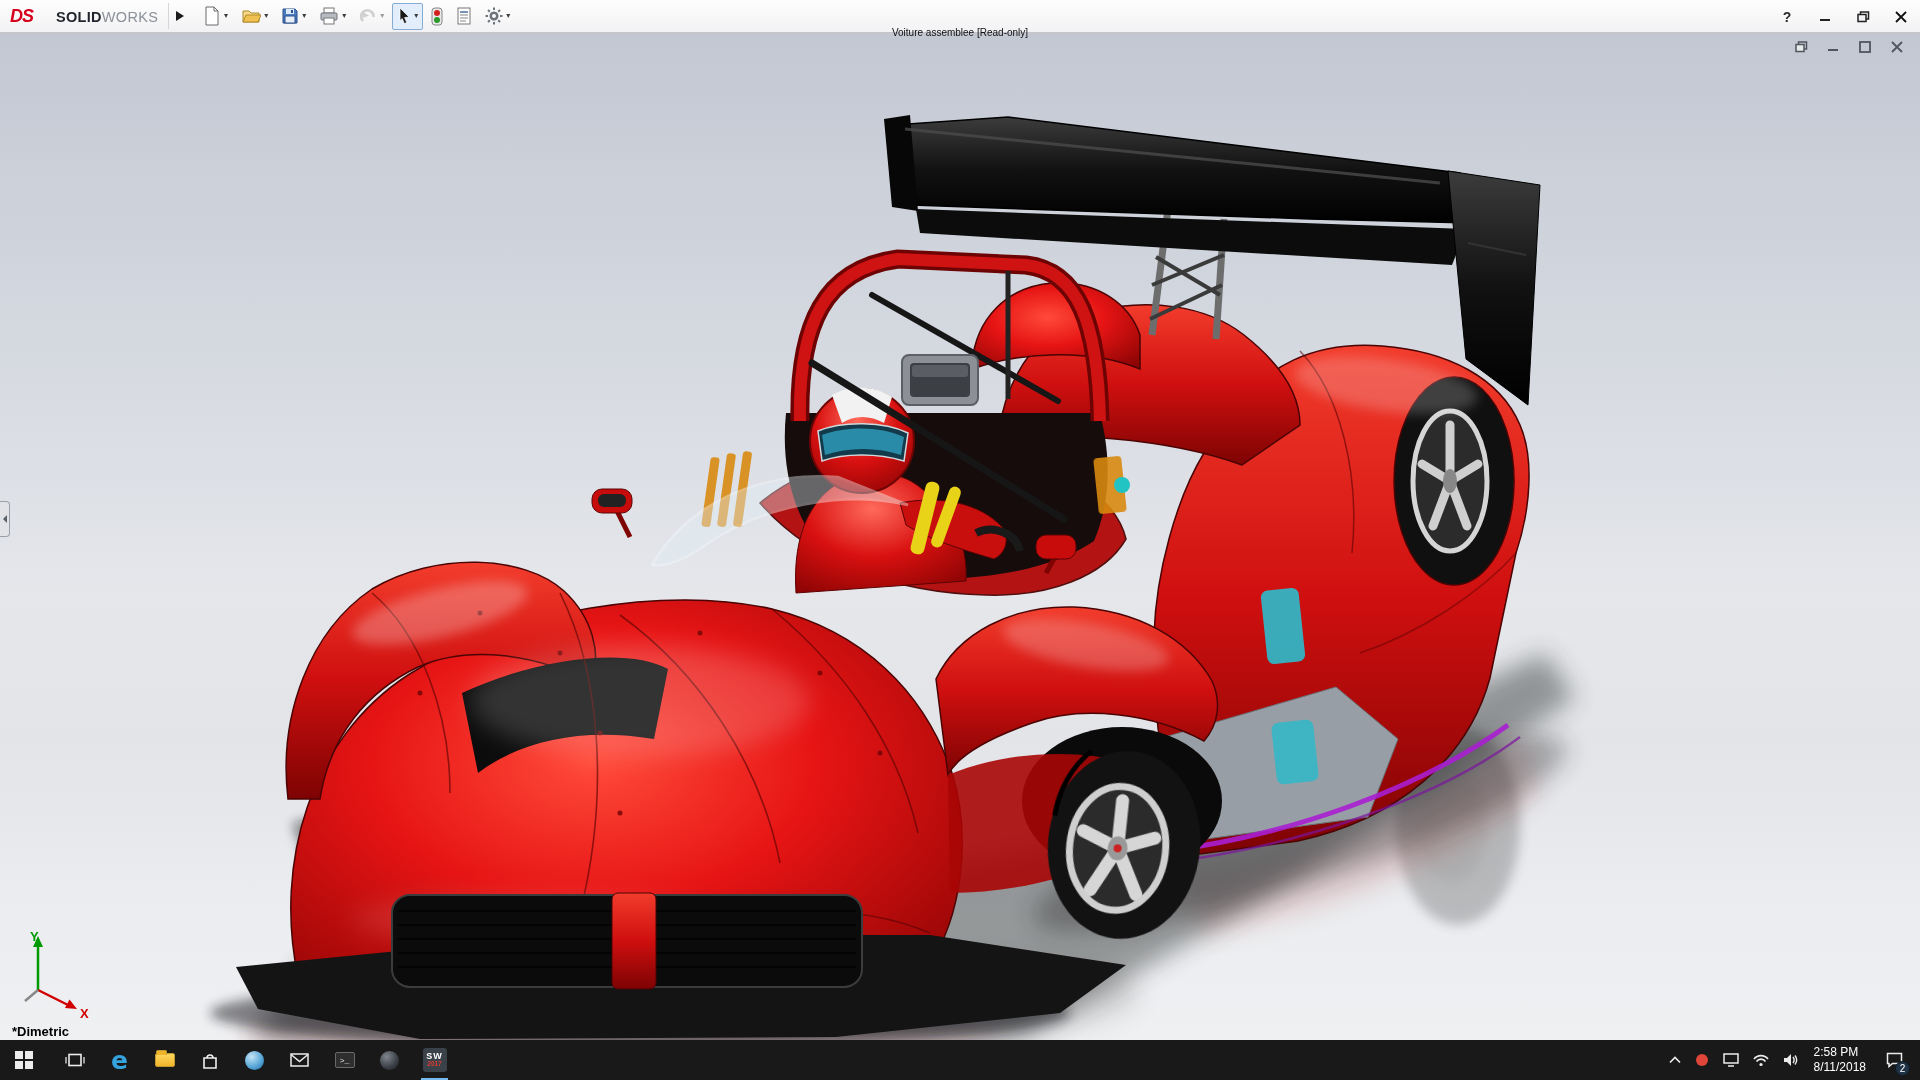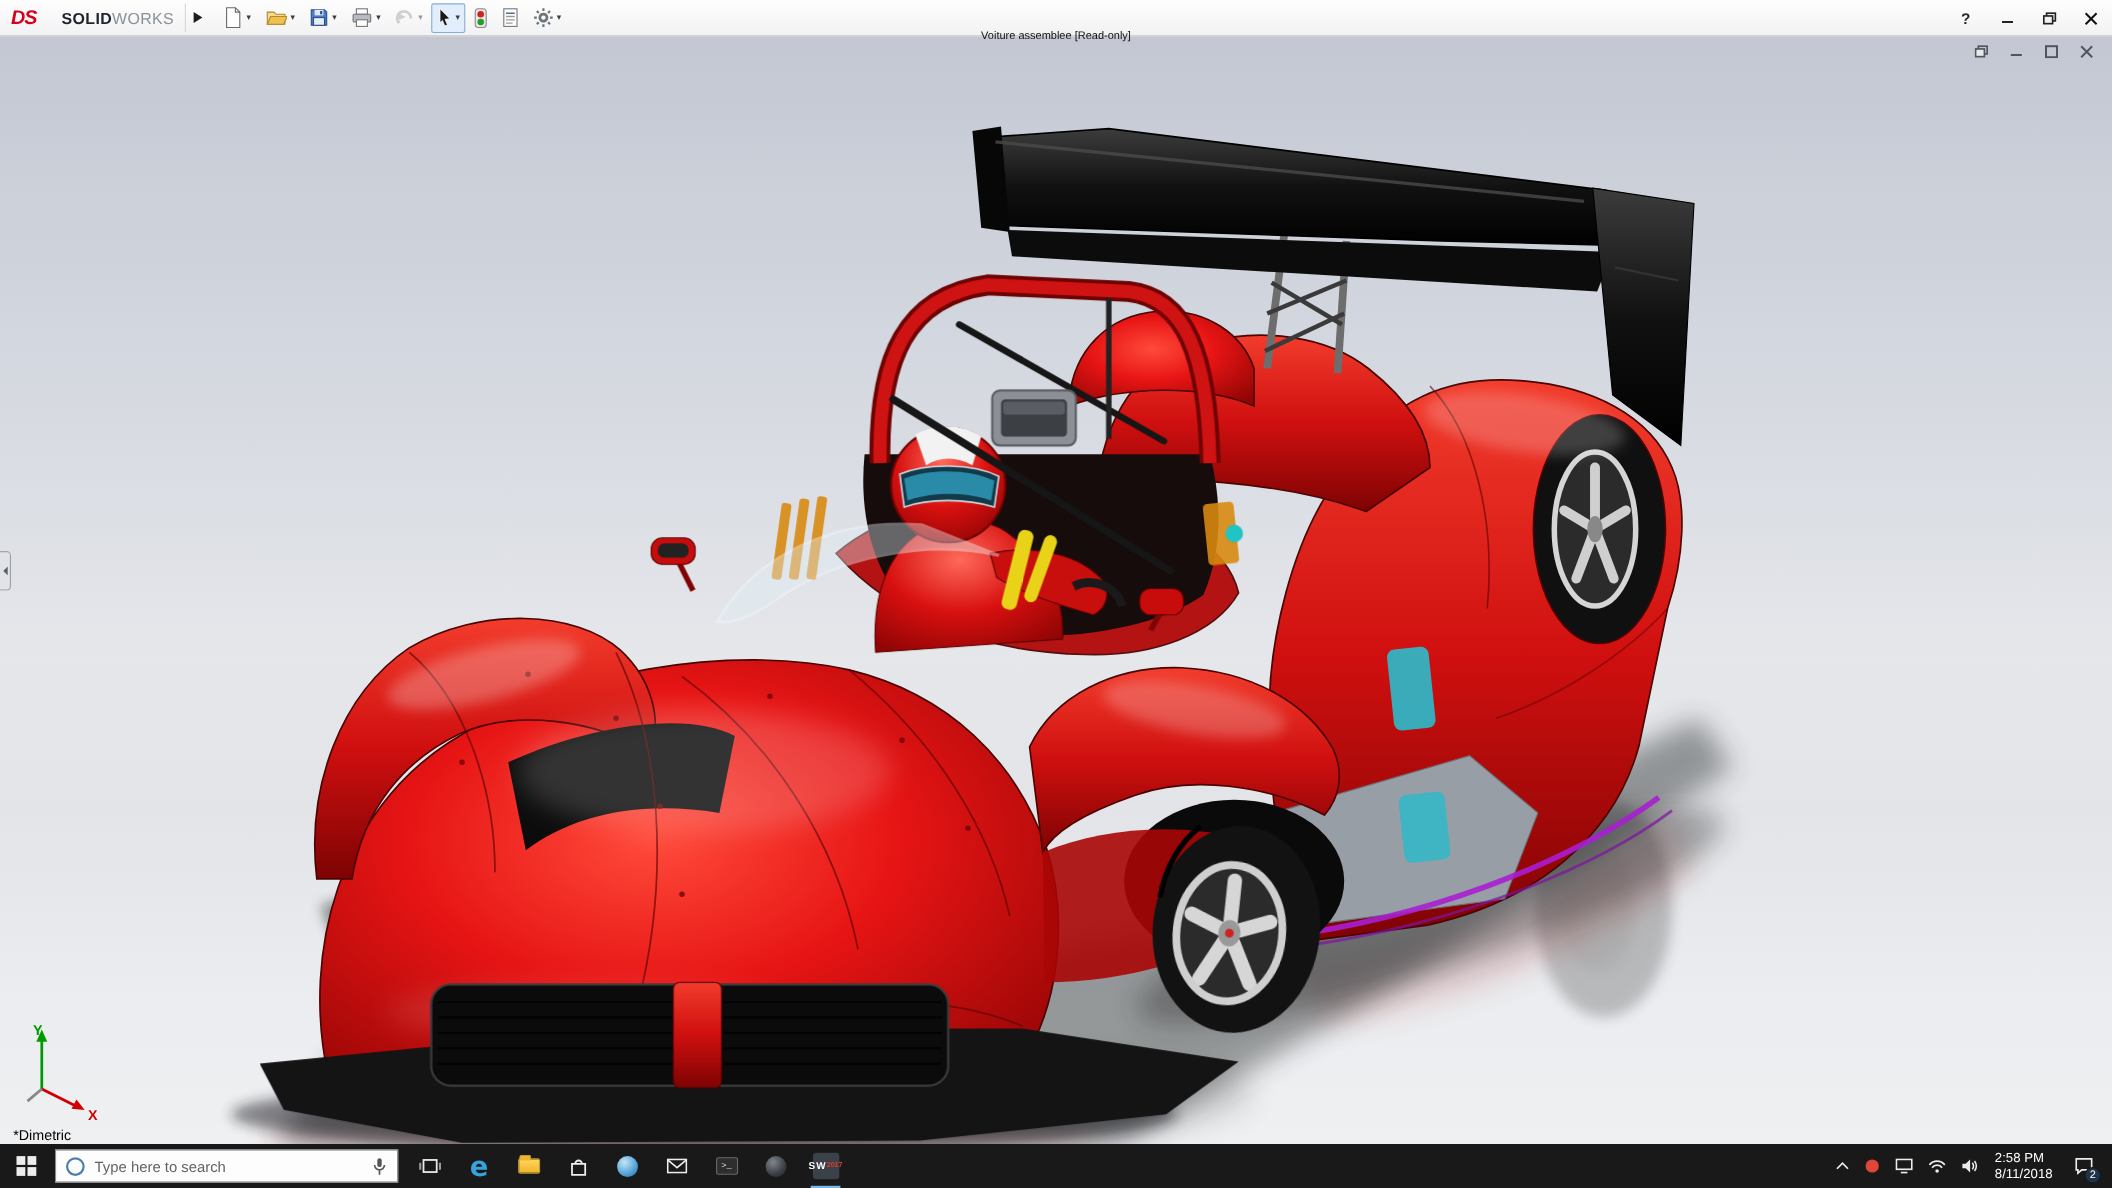--- a/index.html
+++ b/index.html
@@ -26,42 +26,42 @@
   .winbtn{width:38px;display:flex;align-items:center;justify-content:center;background:transparent;border:0;cursor:pointer;color:#2a2a2a;font-size:14px;font-weight:bold}
 
   
   .viewport{position:absolute;top:33px;left:0;right:0;height:1007px;overflow:hidden;
     background:linear-gradient(180deg,#c2c7d2 0%,#cbd0d9 14%,#d8dbe2 36%,#e5e7eb 56%,#e2e4e8 70%,#ebedf0 88%,#eff0f2 100%)}
   .scene{position:absolute;left:0;top:0;width:1920px;height:1007px}
   .doc-controls{position:absolute;top:4px;right:12px;display:flex;gap:10px;align-items:center;z-index:5}
   .doc-btn{width:22px;height:20px;display:flex;align-items:center;justify-content:center;cursor:pointer}
   .flyout-tab{position:absolute;left:0;top:468px;width:10px;height:36px;background:#e1e3e7;border:1px solid #9aa0a8;border-left:0;border-radius:0 4px 4px 0;cursor:pointer;display:flex;align-items:center;justify-content:center;z-index:5}
   .flyout-tab i{width:0;height:0;border-right:4px solid #5a6068;border-top:4px solid transparent;border-bottom:4px solid transparent}
-  .view-label{position:absolute;left:12px;bottom:1px;font-size:13px;font-weight:400;color:#000;z-index:5}
+  .view-label{position:absolute;left:12px;bottom:1px;font-size:13px;font-weight:700;color:#000;z-index:5}
   .triad{position:absolute;left:8px;bottom:20px;z-index:5}
 
   
   .taskbar{position:absolute;bottom:0;left:0;right:0;height:40px;background:#191919;display:flex;align-items:stretch;color:#ececec;z-index:30}
   .tb-start{width:48px;display:flex;align-items:center;justify-content:center;cursor:pointer}
   .win-logo{display:grid;grid-template-columns:8px 8px;grid-template-rows:8px 8px;gap:2px}
   .win-logo span{background:#ededed}
   .search{width:312px;margin:5px 2px;background:#fdfdfd;border:1px solid #8b8b8b;display:flex;align-items:center;padding:0 9px;gap:9px}
   .search input{flex:1;border:0;outline:0;font-size:13.5px;color:#3c3c3c;background:transparent;font-family:inherit}
   .search input::placeholder{color:#5f6368}
   .cortana{width:17px;height:17px;border:2.5px solid #4a7fae;border-radius:50%;flex:0 0 auto}
   .tb-apps{display:flex;align-items:stretch;margin-left:4px}
   .tb-app{width:45px;display:flex;align-items:center;justify-content:center;cursor:pointer;position:relative}
   .tb-app.running::after{content:"";position:absolute;bottom:0;left:9px;right:9px;height:2px;background:#76b9ed}
   .edge-e{font-family:"DejaVu Sans",sans-serif;font-size:25px;font-weight:bold;color:#35a3dd;line-height:1}
   .folder{width:20px;height:14px;background:linear-gradient(#ffd75e,#f0b42c);border:1px solid #c09a2e;border-radius:2px;position:relative}
   .folder::before{content:"";position:absolute;top:-4px;left:0;width:9px;height:4px;background:#f0b42c;border:1px solid #c09a2e;border-bottom:0;border-radius:2px 2px 0 0}
   .sphere-blue{width:19px;height:19px;border-radius:50%;background:radial-gradient(circle at 35% 30%,#c6e4f5,#5aa8d8 55%,#1d6aa8)}
   .sphere-dark{width:19px;height:19px;border-radius:50%;background:radial-gradient(circle at 35% 30%,#80868e,#3a3f46 60%,#1d2126);position:relative}
   .cmd-box{width:20px;height:16px;background:#2e2e2e;border:1px solid #6a6a6a;border-radius:2px;color:#e8e8e8;font-family:"Liberation Mono","DejaVu Sans Mono",monospace;font-size:8px;display:flex;align-items:center;justify-content:center}
-  .sw-box{width:24px;height:24px;background:#3a4148;border-radius:3px;display:flex;flex-direction:row;align-items:center;justify-content:center;line-height:1}
+  .sw-box{width:24px;height:24px;background:#3a4148;border-radius:3px;display:flex;flex-direction:column;align-items:center;justify-content:center;line-height:1}
   .sw-letters{color:#fff;font-size:9px;font-weight:700;letter-spacing:1px}
   .sw-year{color:#e03c31;font-size:6.5px;font-weight:700}
   .tray{margin-left:auto;display:flex;align-items:center}
   .tray-btn{padding:0 7px;height:40px;display:flex;align-items:center;cursor:pointer}
   .clock{display:flex;flex-direction:column;align-items:flex-start;justify-content:center;font-size:12px;line-height:15px;padding:0 9px;color:#fff;cursor:pointer}
   .action{position:relative;padding:0 11px;height:40px;display:flex;align-items:center;cursor:pointer}
   .badge{position:absolute;right:4px;bottom:4px;min-width:15px;height:15px;padding:0 3px;border-radius:8px;background:#1f3246;border:1px solid #0e1a26;color:#fff;font-size:10px;display:flex;align-items:center;justify-content:center}
   .show-desktop{width:6px;border-left:1px solid #3c3c3c;cursor:pointer}
 </style>
 </head>
@@ -437,29 +437,20 @@
   <footer class="taskbar">
     <div class="tb-start">
       <span class="win-logo">
           <span></span>
           <span></span>
           <span></span>
           <span></span>
         </span>
     </div>
 
-    <div class="search">
-      <span class="cortana"></span>
-      <input type="text" placeholder="Type here to search" style="">
-      <svg width="14" height="17">
-          <rect x="5" y="1" width="4" height="8" rx="2" fill="#555555"></rect>
-          <path d="M2.5,7 a4.5,4.5 0 0 0 9,0" fill="none" stroke="#555555" stroke-width="1.5"></path>
-          <line x1="7" y1="12" x2="7" y2="16" stroke="#555555" stroke-width="1.5"></line>
-        </svg>
-    </div>
 
     <div class="tb-apps">
       <div class="tb-app">
         <svg width="20" height="16">
             <rect x="4" y="2.5" width="12" height="11" fill="none" stroke="#ececec" stroke-width="1.6"></rect>
             <line x1="1" y1="5" x2="1" y2="11.5" stroke="#9a9a9a" stroke-width="2"></line>
             <line x1="19" y1="5" x2="19" y2="11.5" stroke="#9a9a9a" stroke-width="2"></line>
           </svg>
       </div>
       <div class="tb-app">

